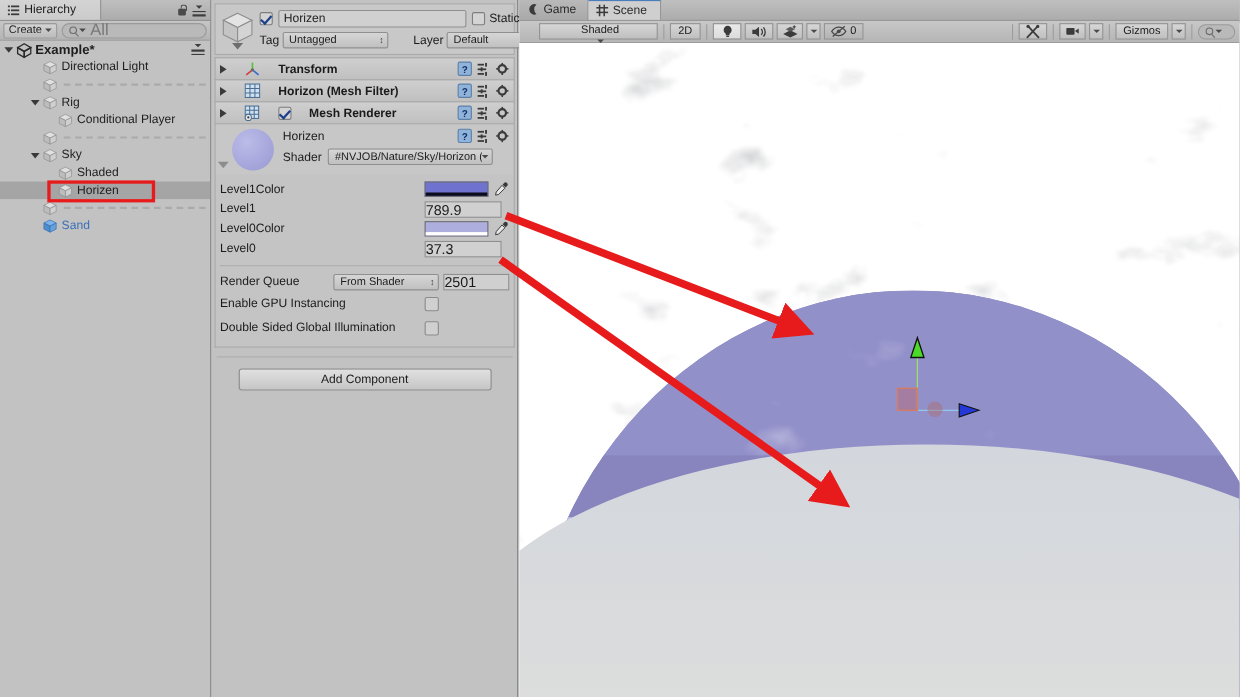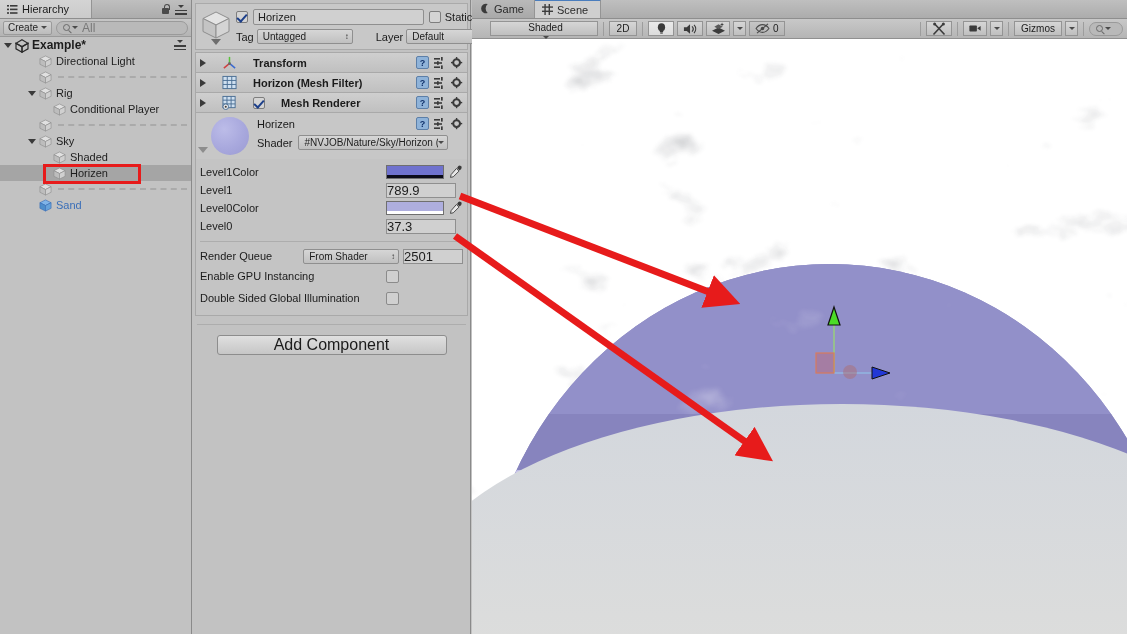--- a/index.html
+++ b/index.html
@@ -71,21 +71,21 @@
   }
   .tb-btn {
     height:14px; padding:0 4px; display:flex; align-items:center; gap:3px;
     background:linear-gradient(to bottom,#d3d3d3,#bcbcbc);
     border:1px solid #9b9b9b; border-radius:2px; font-size:10px; color:#262626;
   }
   .caret-dn { width:0;height:0;border-left:3px solid transparent;border-right:3px solid transparent;border-top:3px solid #4a4a4a;}
   .search-box {
     flex:1; height:14px; background:#b9b9b9; border:1px solid #9a9a9a;
     border-radius:7px; display:flex; align-items:center; padding:0 6px; gap:2px;
-    font-size:12px; color:#787878;
+    font-size:15px; color:#787878;
   }
   .mag {
     width:7px;height:7px;border:1.2px solid #6a6a6a;border-radius:50%;
     position:relative; flex:none;
   }
   .mag::after{content:"";position:absolute;right:-2.5px;bottom:-2px;width:3.5px;height:1.2px;background:#6a6a6a;transform:rotate(45deg);}
 
   .hrow {
     height:16px; display:flex; align-items:center; font-size:11px;
     color:#1d1d1d; padding-left:4px; position:relative; white-space:nowrap;
@@ -178,21 +178,21 @@
     width:70px;height:15px;background:#d0d0d0;border:1px solid #8f8f8f;
     font-size:13px;color:#1b1b1b;display:flex;align-items:center;padding:0 0;flex:none;
   }
   .sep{ height:1px;background:#adadad;margin:6px 0 5px 0; }
   .cb-sm{ width:13px;height:13px;background:#d0d0d0;border:1px solid #8b8b8b;border-radius:2px;flex:none;}
   .addcomp{
     margin:10px auto 0 auto;width:230px;height:20px;
     background:linear-gradient(to bottom,#e0e0e0,#c6c6c6);
     border:1px solid #8d8d8d;border-radius:3px;
     display:flex;align-items:center;justify-content:center;
-    font-size:16px;color:#1b1b1b;
+    font-size:11px;color:#1b1b1b;
   }
 
   
   #scene {
     position:absolute; left:472px; top:0; width:655px; height:634px;
     background:#c2c2c2; overflow:hidden;
   }
   #scene-toolbar{
     height:20px;background:linear-gradient(to bottom,#c8c8c8,#b5b5b5);
     border-bottom:1px solid #909090;display:flex;align-items:center;

